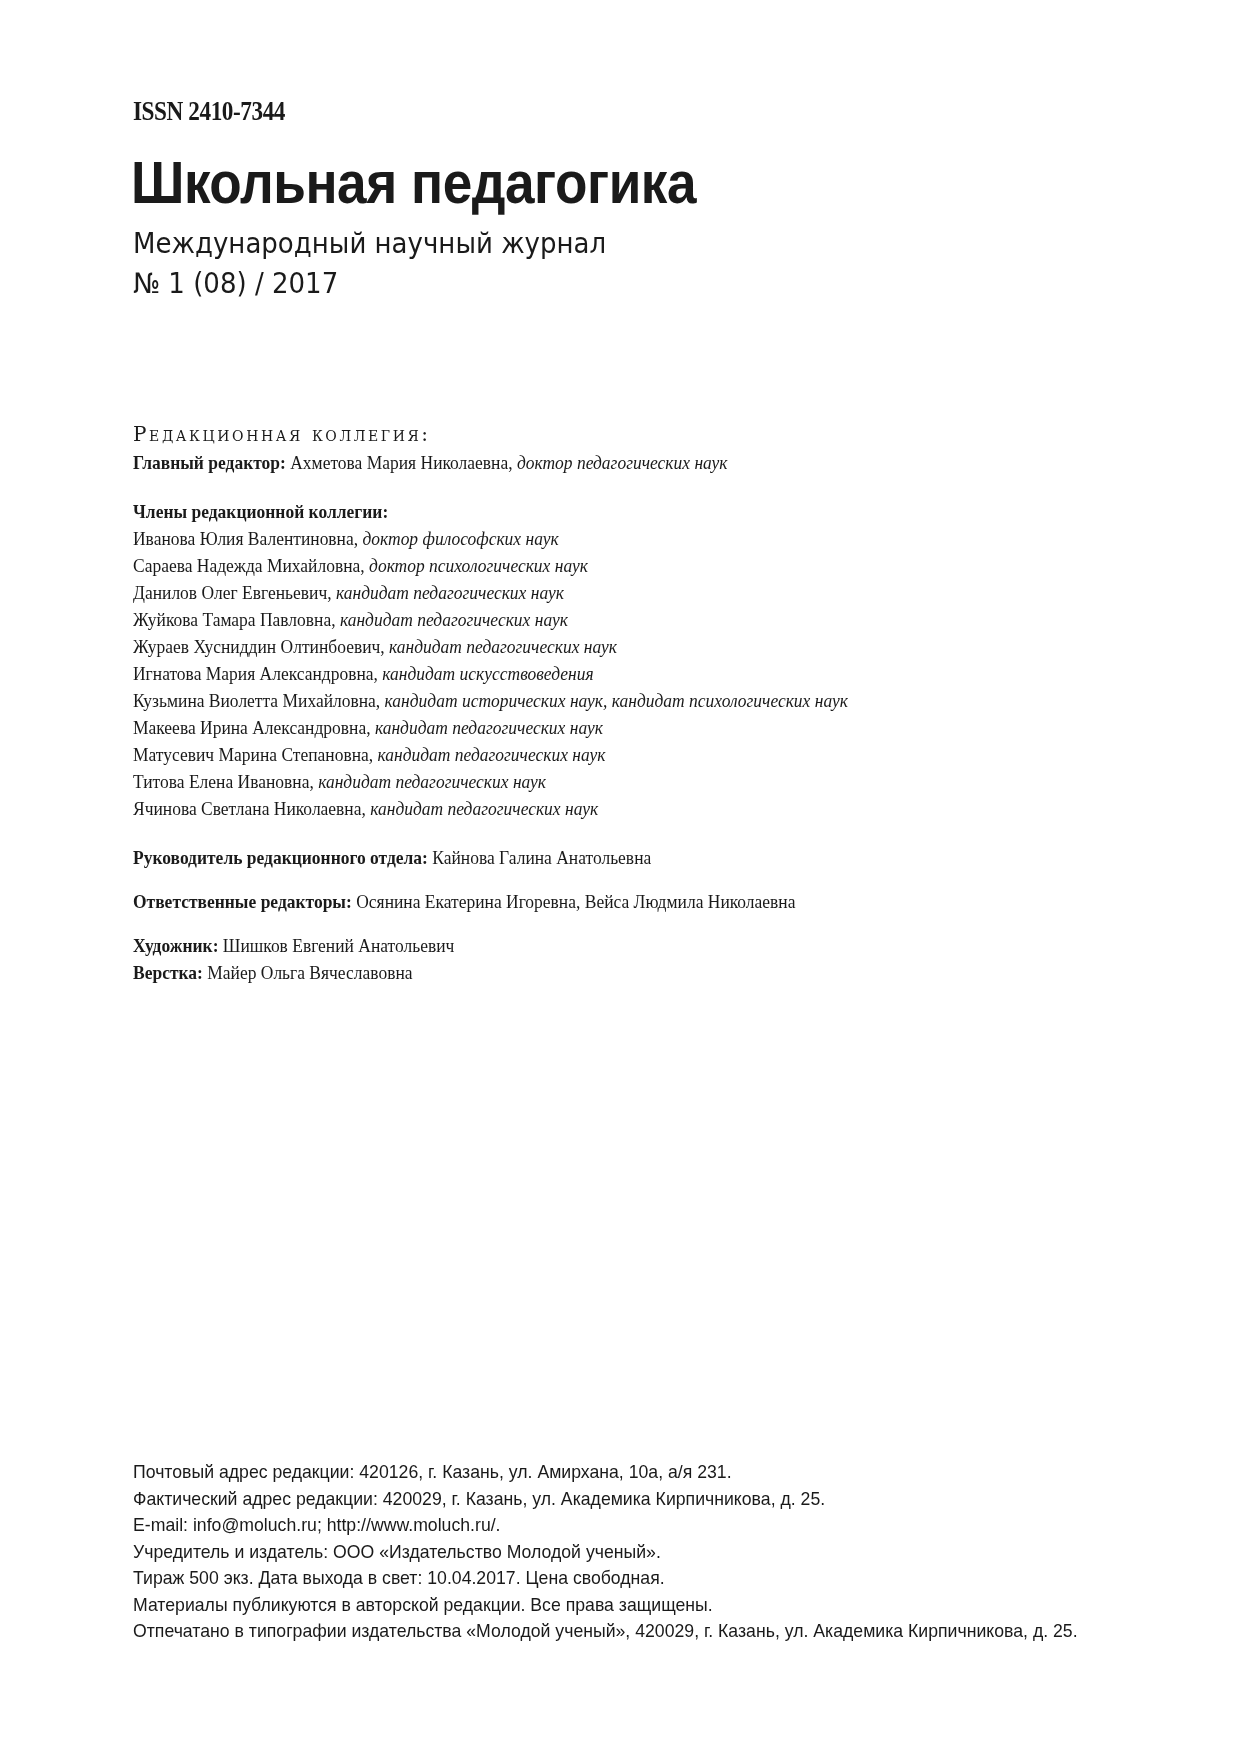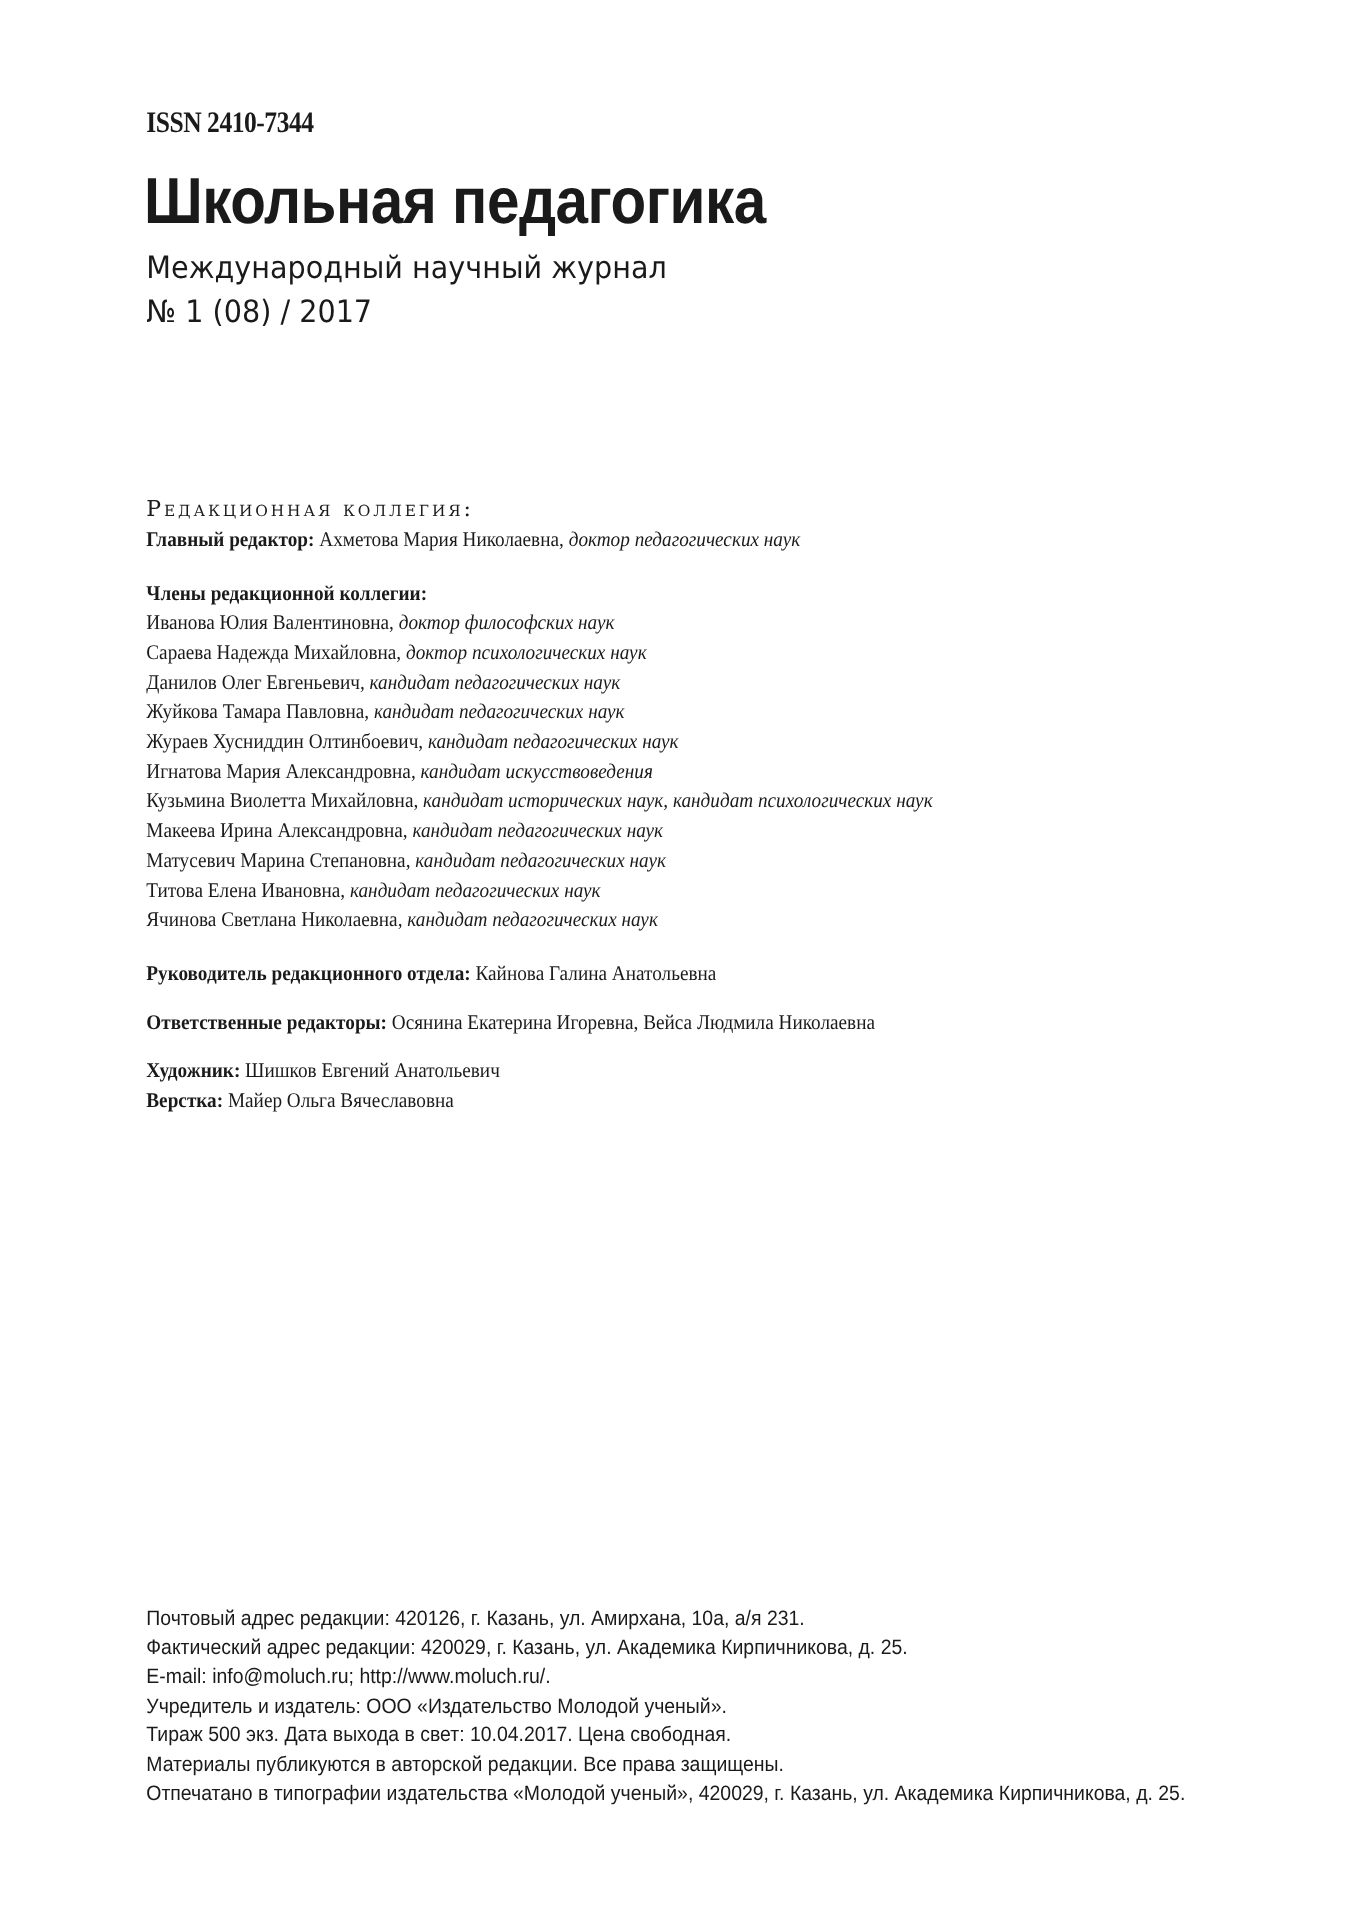--- a/index.html
+++ b/index.html
@@ -77,21 +77,20 @@
       line-height: 27px;
     }
     .board-heading {
       font-family: "DejaVu Serif", serif;
       font-variant: small-caps;
       font-size: 20px;
       letter-spacing: 2.6px;
       line-height: 28px;
       margin-bottom: 1px;
       white-space: nowrap;
-      margin-top: 28px;
     }
     .line {
       white-space: nowrap;
       transform: scaleX(0.92);
       transform-origin: left center;
     }
     .label {
       font-weight: bold;
     }
     .deg {

